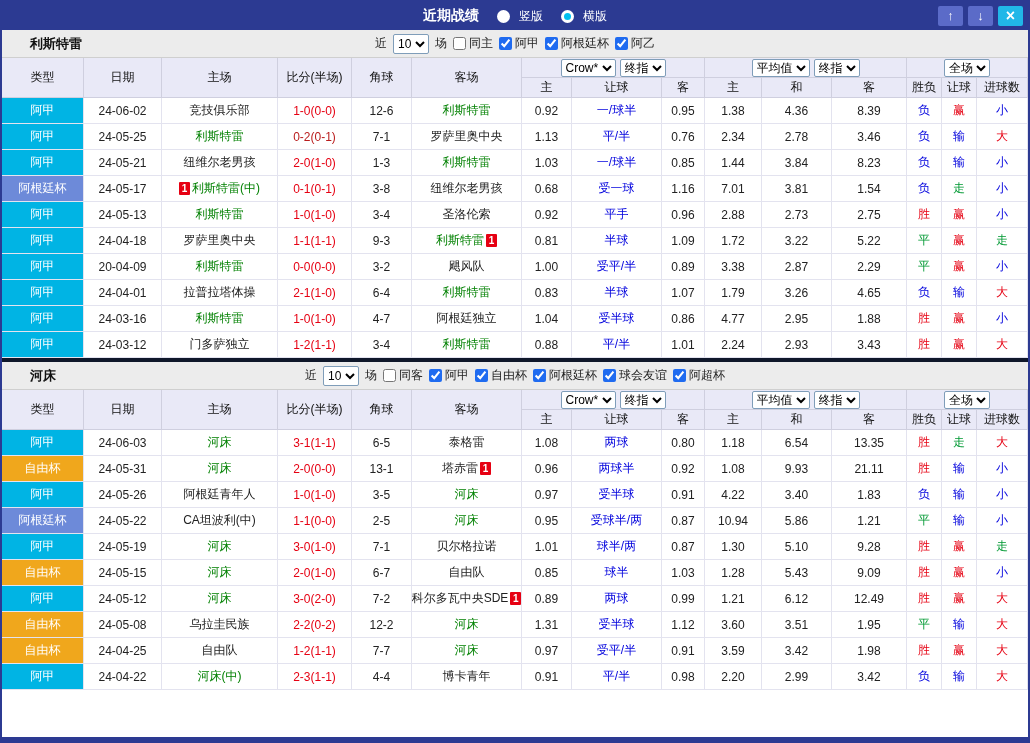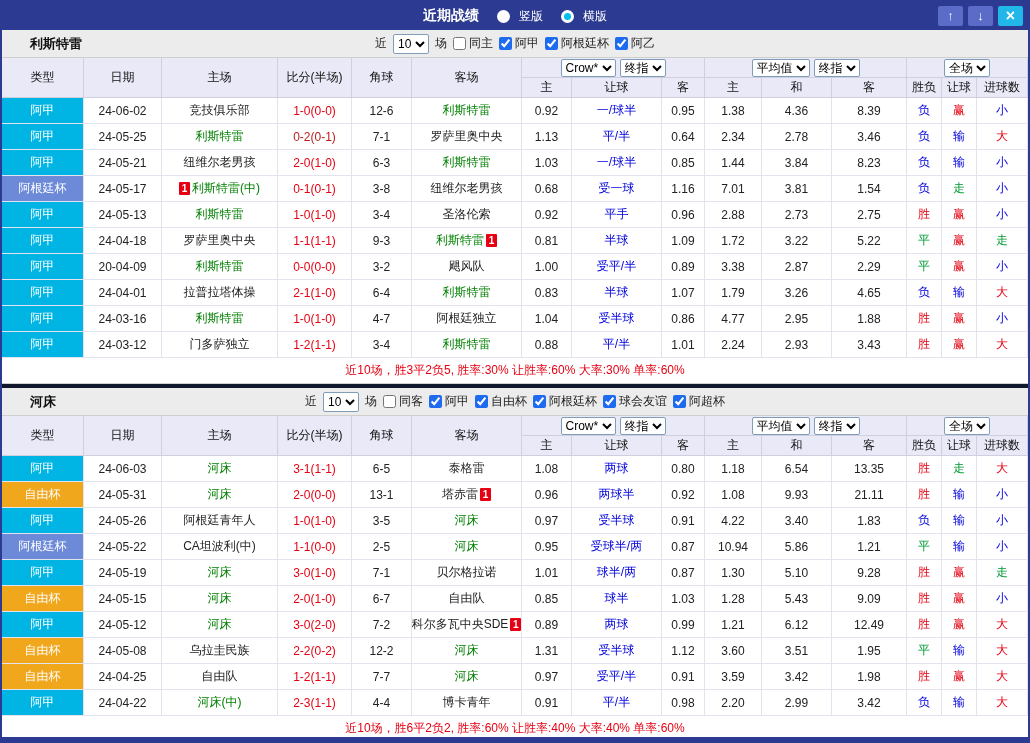--- a/index.html
+++ b/index.html
@@ -177,36 +177,36 @@
           <div class="td team" style="color: rgb(0, 128, 0);">
             <span>利斯特雷</span>
           </div>
           <div class="td" style="color: #b91c1c;">0-2(0-1)</div>
           <div class="td">7-1</div>
           <div class="td team">
             <span>罗萨里奥中央</span>
           </div>
           <div class="td">1.13</div>
           <div class="td" style="color: rgb(0, 0, 221);">平/半</div>
-          <div class="td">0.64</div>
+          <div class="td">0.76</div>
           <div class="td">2.34</div>
           <div class="td">2.78</div>
           <div class="td">3.46</div>
           <div class="td" style="color: rgb(0, 0, 221);">负</div>
           <div class="td" style="color: rgb(0, 0, 221);">输</div>
           <div class="td" style="color: rgb(230, 0, 18);">大</div>
         </div>
         <div class="grid trow">
           <div class="td" style="background: rgb(0, 180, 228); color: rgb(255, 255, 255);">阿甲</div>
           <div class="td">24-05-21</div>
           <div class="td team">
             <span>纽维尔老男孩</span>
           </div>
           <div class="td" style="color: rgb(230, 0, 18);">2-0(1-0)</div>
-          <div class="td">6-3</div>
+          <div class="td">1-3</div>
           <div class="td team" style="color: rgb(0, 128, 0);">
             <span>利斯特雷</span>
           </div>
           <div class="td">1.03</div>
           <div class="td" style="color: rgb(0, 0, 221);">一/球半</div>
           <div class="td">0.85</div>
           <div class="td">1.44</div>
           <div class="td">3.84</div>
           <div class="td">8.23</div>
           <div class="td" style="color: rgb(0, 0, 221);">负</div>
@@ -355,21 +355,20 @@
           <div class="td">0.88</div>
           <div class="td" style="color: rgb(0, 0, 221);">平/半</div>
           <div class="td">1.01</div>
           <div class="td">2.24</div>
           <div class="td">2.93</div>
           <div class="td">3.43</div>
           <div class="td" style="color: rgb(230, 0, 18);">胜</div>
           <div class="td" style="color: rgb(230, 0, 18);">赢</div>
           <div class="td" style="color: rgb(230, 0, 18);">大</div>
         </div>
-        <div class="summary" style="color: rgb(230, 0, 18);">近10场，胜3平2负5, 胜率:30% 让胜率:60% 大率:30% 单率:60%</div>
       </div>
       <div class="section">
         <div class="sec-header">
           <span class="sec-team">河床</span>
           <div class="filters">
             <span>近</span>
             <select><option>10</option></select>
             <span>场</span>
             <label class="cb">
               <input type="checkbox" style="">
@@ -630,16 +629,15 @@
           <div class="td">0.91</div>
           <div class="td" style="color: rgb(0, 0, 221);">平/半</div>
           <div class="td">0.98</div>
           <div class="td">2.20</div>
           <div class="td">2.99</div>
           <div class="td">3.42</div>
           <div class="td" style="color: rgb(0, 0, 221);">负</div>
           <div class="td" style="color: rgb(0, 0, 221);">输</div>
           <div class="td" style="color: rgb(230, 0, 18);">大</div>
         </div>
-        <div class="summary" style="color: rgb(230, 0, 18);">近10场，胜6平2负2, 胜率:60% 让胜率:40% 大率:40% 单率:60%</div>
       </div>
     </div>
 </div>
 
 </body></html>

